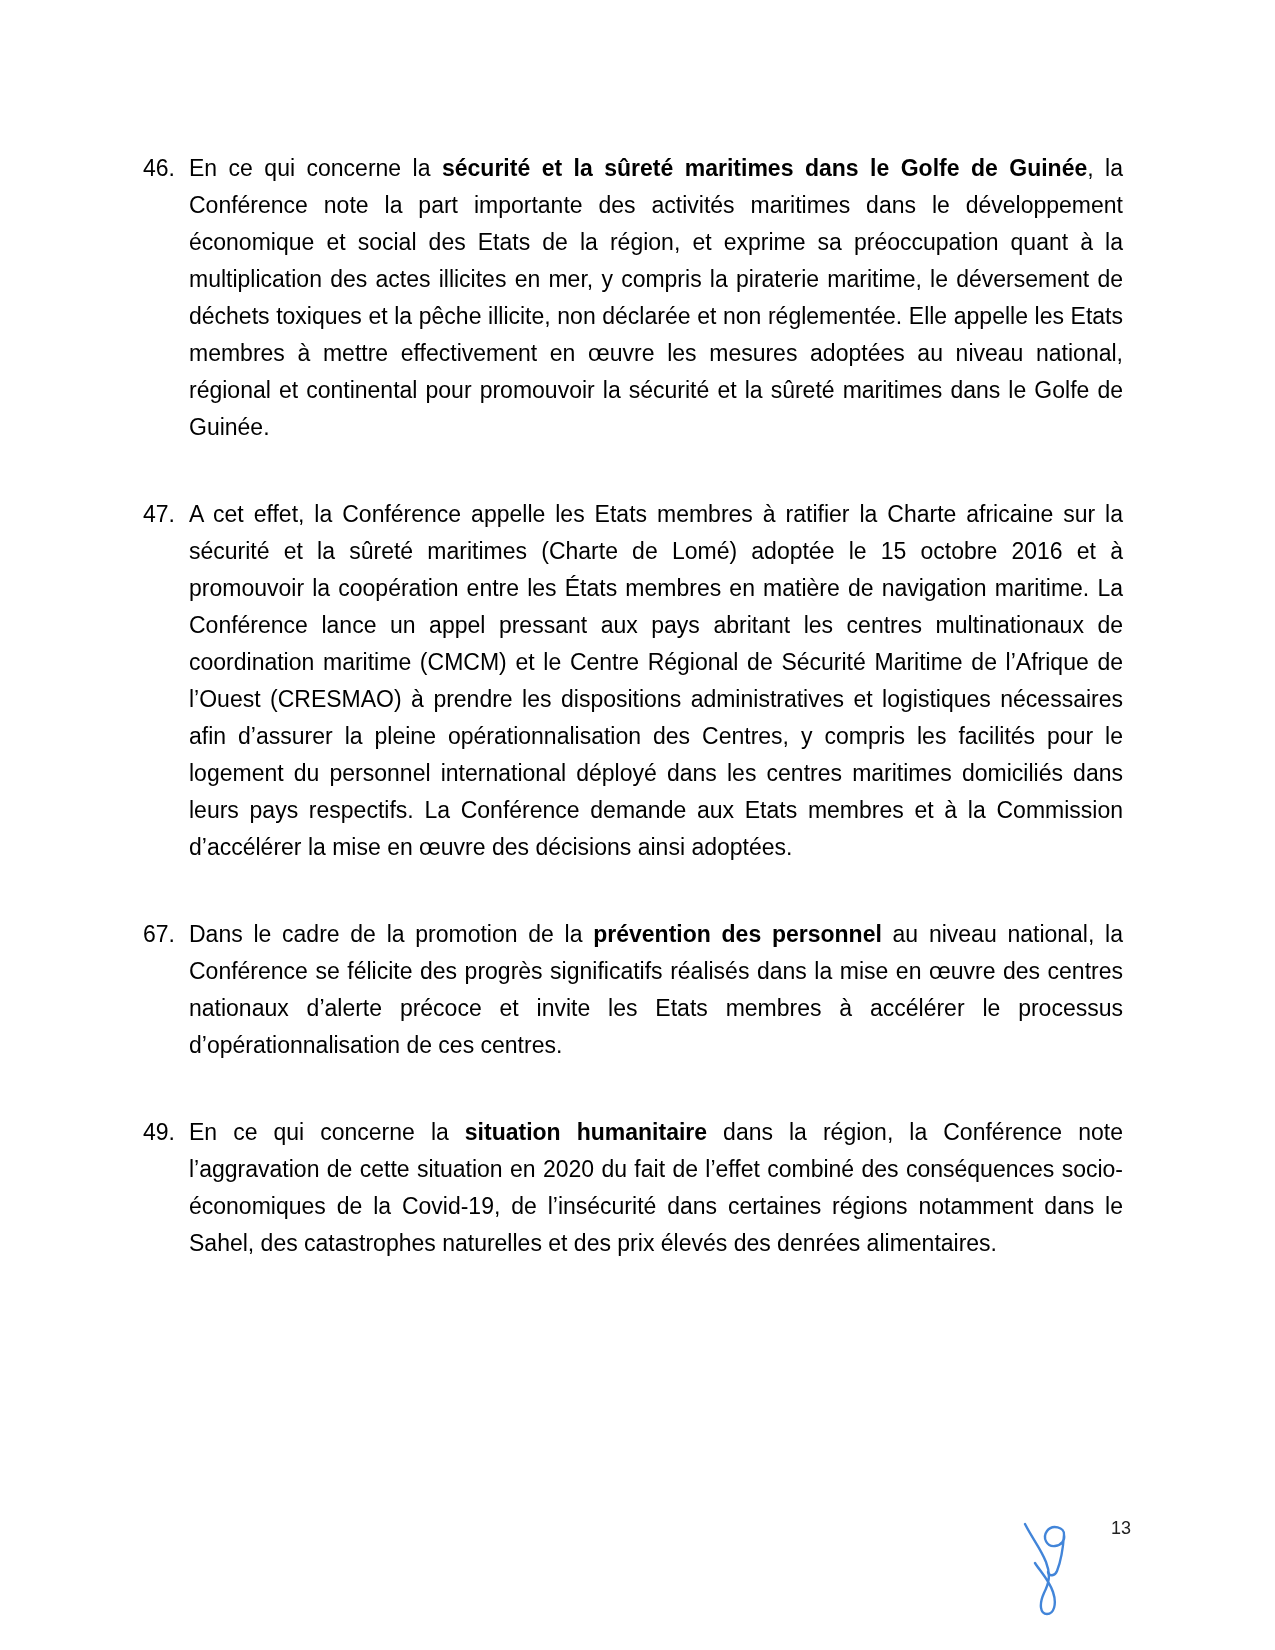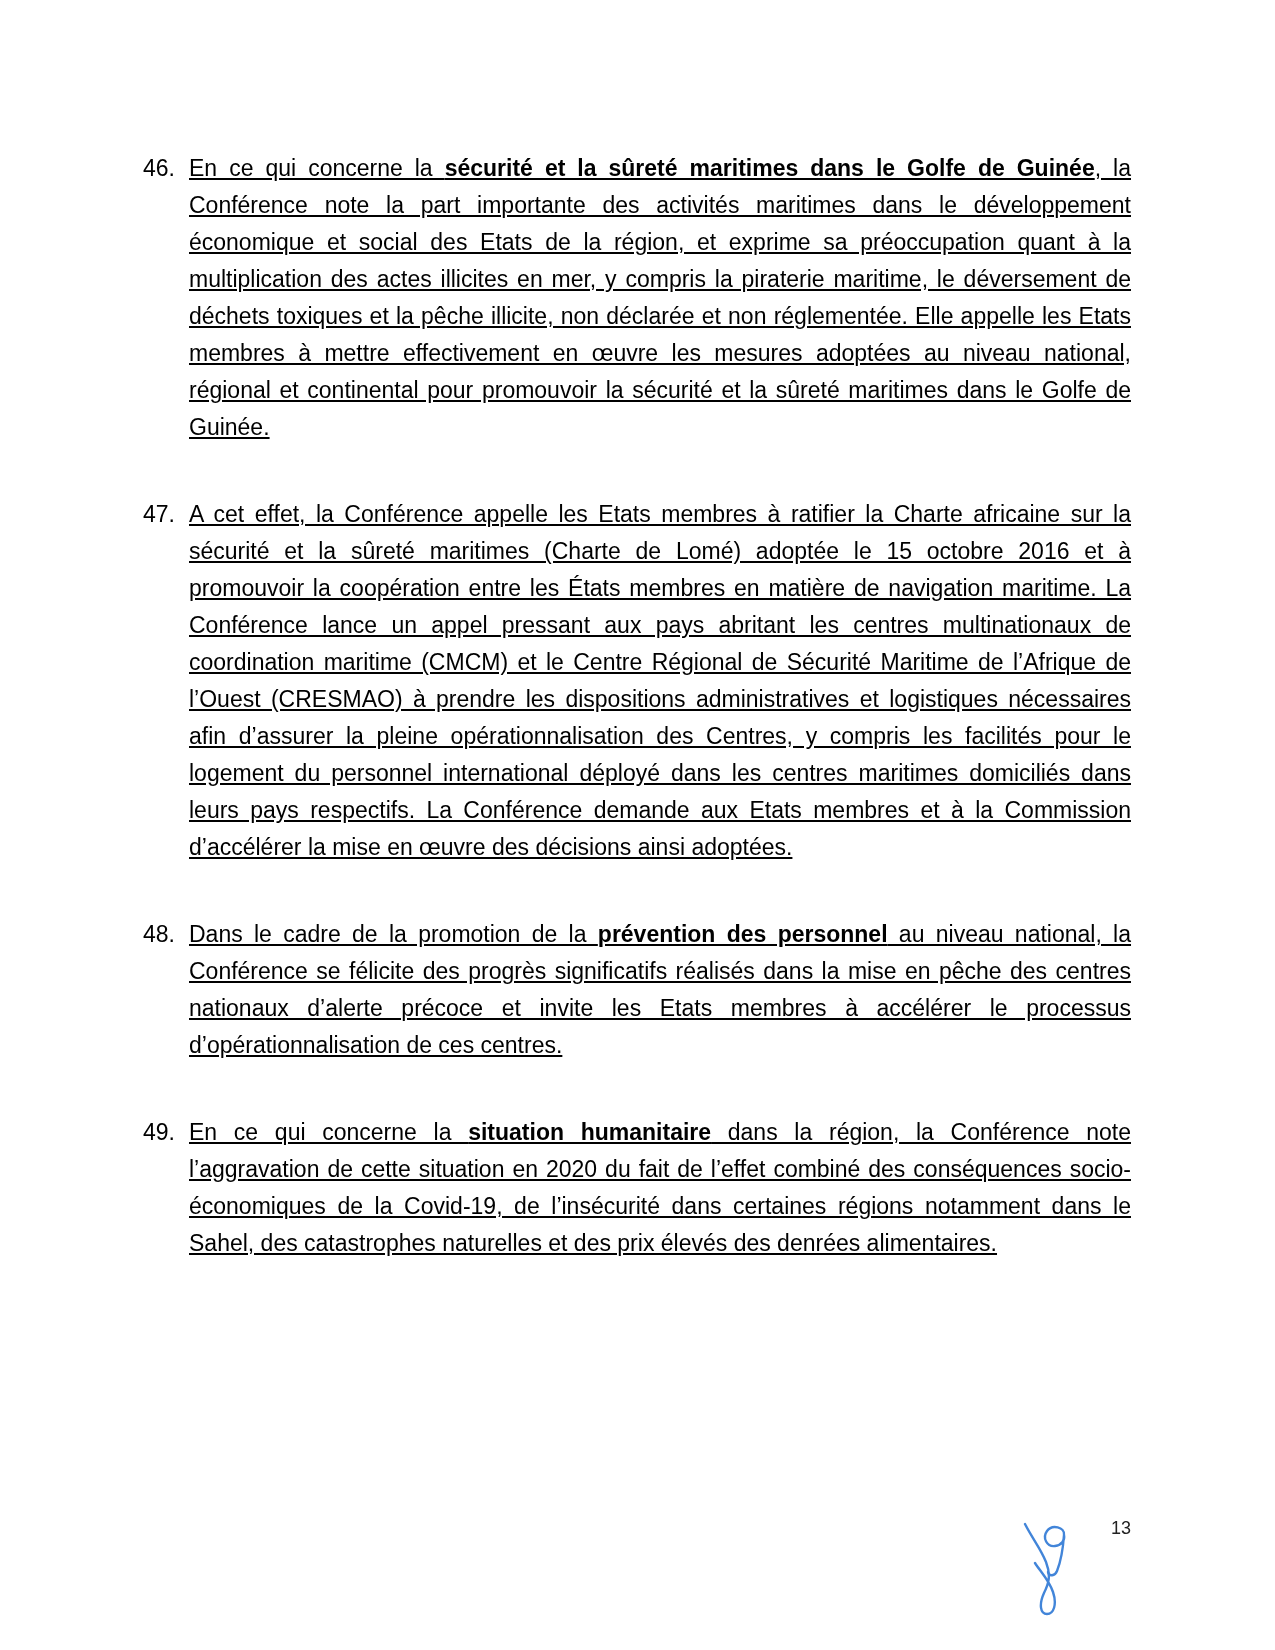--- a/index.html
+++ b/index.html
@@ -17,26 +17,25 @@
   }
   .text-block {
     position: absolute;
     left: 143px;
     top: 150px;
     width: 988px;
   }
   .para {
     position: relative;
     padding-left: 46px;
-    margin: 0 0 50px 0;
+    margin: 0 8px 50px 0;
     font-size: 23px;
     line-height: 37px;
     text-align: justify;
     text-justify: inter-word;
-    text-decoration: underline;
   }
   .para:last-child { margin-bottom: 0; }
   .para .marker {
     position: absolute;
     left: 0;
     top: 0;
     text-align: left;
   }
   .para b { font-weight: bold; }
   .page-number {
@@ -57,21 +56,21 @@
   .signature svg { display: block; width: 100%; height: 100%; }
 </style>
 </head>
 <body>
 
 <main>
 
   <section class="text-block">
       <div class="para"><span class="marker">46.</span><span><span>En ce qui concerne la </span><b>sécurité et la sûreté maritimes dans le Golfe de Guinée</b><span>, la Conférence note la part importante des activités maritimes dans le développement économique et social des Etats de la région, et exprime sa préoccupation quant à la multiplication des actes illicites en mer, y compris la piraterie maritime, le déversement de déchets toxiques et la pêche illicite, non déclarée et non réglementée. Elle appelle les Etats membres à mettre effectivement en œuvre les mesures adoptées au niveau national, régional et continental pour promouvoir la sécurité et la sûreté maritimes dans le Golfe de Guinée.</span></span></div>
       <div class="para"><span class="marker">47.</span><span><span>A cet effet, la Conférence appelle les Etats membres à ratifier la Charte africaine sur la sécurité et la sûreté maritimes (Charte de Lomé) adoptée le 15 octobre 2016 et à promouvoir la coopération entre les États membres en matière de navigation maritime. La Conférence lance un appel pressant aux pays abritant les centres multinationaux de coordination maritime (CMCM) et le Centre Régional de Sécurité Maritime de l’Afrique de l’Ouest (CRESMAO) à prendre les dispositions administratives et logistiques nécessaires afin d’assurer la pleine opérationnalisation des Centres, y compris les facilités pour le logement du personnel international déployé dans les centres maritimes domiciliés dans leurs pays respectifs. La Conférence demande aux Etats membres et à la Commission d’accélérer la mise en œuvre des décisions ainsi adoptées.</span></span></div>
-      <div class="para"><span class="marker">48.</span><span><span> Dans le cadre de la promotion de la </span><b>prévention des personnel</b><span> au niveau national, la Conférence se félicite des progrès significatifs réalisés dans la mise en pêche des centres nationaux d’alerte précoce et invite les Etats membres à accélérer le processus d’opérationnalisation de ces centres.</span></span></div>
+      <div class="para"><span class="marker">67.</span><span><span> Dans le cadre de la promotion de la </span><b>prévention des personnel</b><span> au niveau national, la Conférence se félicite des progrès significatifs réalisés dans la mise en œuvre des centres nationaux d’alerte précoce et invite les Etats membres à accélérer le processus d’opérationnalisation de ces centres.</span></span></div>
       <div class="para"><span class="marker">49.</span><span><span>En ce qui concerne la </span><b>situation humanitaire</b><span> dans la région, la Conférence note l’aggravation de cette situation en 2020 du fait de l’effet combiné des conséquences socio-économiques de la Covid-19, de l’insécurité dans certaines régions notamment dans le Sahel, des catastrophes naturelles et des prix élevés des denrées alimentaires.</span></span></div>
     </section>
 
   <div class="page-number">13</div>
 
   <div class="signature">
     <svg viewBox="0 0 58 96" xmlns="http://www.w3.org/2000/svg" aria-hidden="true">
       <g fill="none" stroke-width="2.4" stroke-linecap="round" stroke-linejoin="round" stroke="#4285d9">
         <path d="M6 3 C13 17 22 28 27 41 C32 54 30 62 25 72 C20 83 21 93 28 93 C35 93 38 83 34 71 C30 59 21 50 16 42"></path>
         <path d="M45 14 C46 6 33 3 28 10 C23 17 28 26 36 25 C43 24 46 19 45 14 C44 28 42 40 38 50 C36 55 30 56 29 51"></path>

